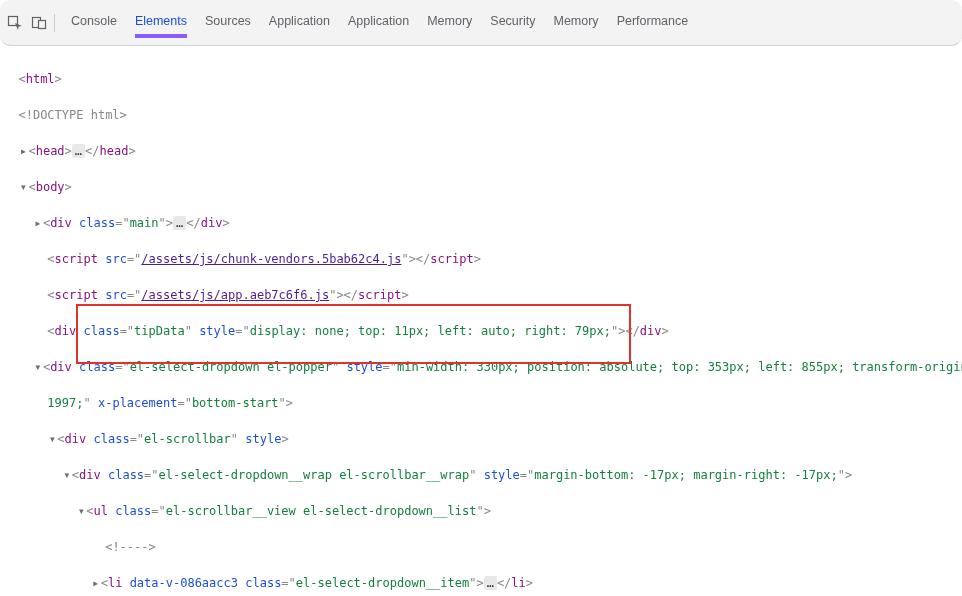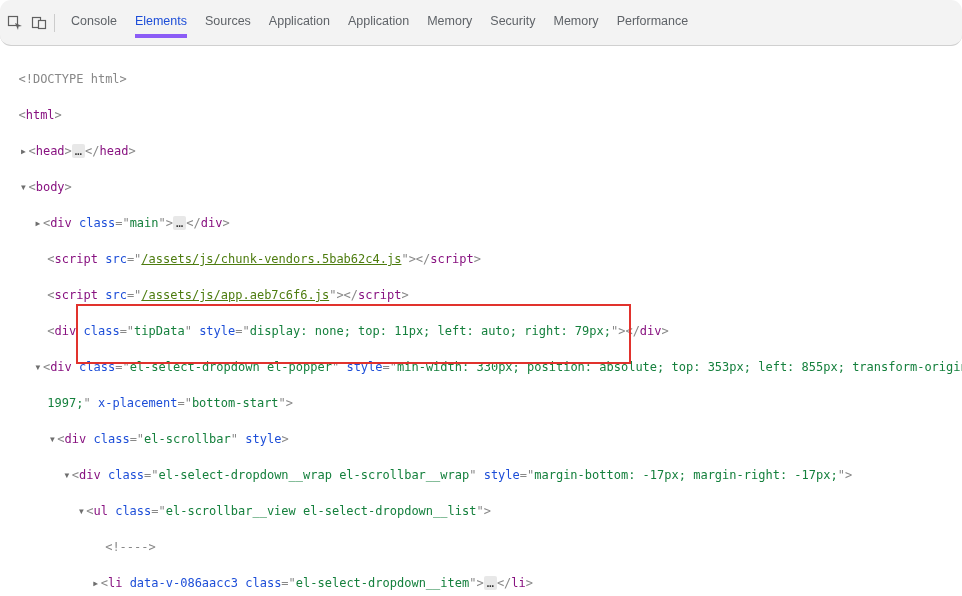--- a/index.html
+++ b/index.html
@@ -62,21 +62,21 @@
     display:inline-block;
     width:10px;
     color:#6e6e6e;
     cursor:pointer;
     text-align:center;
   }
   .c-gray { color:#888; }
   .c-tag { color:#881280; }
   .c-attr { color:#1d4ed8; }
   .c-val { color:#15803d; }
-  .c-link { color:#4d7c0f; text-decoration: underline; }
+  .c-link { color:#4c1d95; text-decoration: underline; }
   .c-ellipsis { color:#333; background:#e8e8e8; padding:0 3px; border-radius:2px; }
   .code-wrap { position: relative; }
 </style>
 </head>
 <body>
 
 <div class="toolbar">
   <div class="tb-icon">
     <svg width="16" height="16" viewBox="0 0 16 16">
         <rect x="1.5" y="1.5" width="9" height="9" fill="none" stroke="#606060" stroke-width="1.2"></rect>
@@ -98,22 +98,22 @@
     <div class="tab">Application</div>
     <div class="tab">Memory</div>
     <div class="tab">Security</div>
     <div class="tab">Memory</div>
     <div class="tab">Performance</div>
   </div>
 </div>
 
 <div class="code-wrap">
 <div class="code">
+<div class="line">  <span class="c-gray">&lt;</span><span class="c-tag">html</span><span class="c-gray">&gt;</span></div>
 <div class="line">  <span class="c-gray">&lt;!DOCTYPE html&gt;</span></div>
-<div class="line">  <span class="c-gray">&lt;</span><span class="c-tag">html</span><span class="c-gray">&gt;</span></div>
 <div class="line">  <span class="toggle">▸</span><span class="c-gray">&lt;</span><span class="c-tag">head</span><span class="c-gray">&gt;</span><span class="c-ellipsis">…</span><span class="c-gray">&lt;/</span><span class="c-tag">head</span><span class="c-gray">&gt;</span></div>
 <div class="line">  <span class="toggle">▾</span><span class="c-gray">&lt;</span><span class="c-tag">body</span><span class="c-gray">&gt;</span></div>
 <div class="line">    <span class="toggle">▸</span><span class="c-gray">&lt;</span><span class="c-tag">div</span> <span class="c-attr">class</span><span class="c-gray">="</span><span class="c-val">main</span><span class="c-gray">"&gt;</span><span class="c-ellipsis">…</span><span class="c-gray">&lt;/</span><span class="c-tag">div</span><span class="c-gray">&gt;</span></div>
 <div class="line">      <span class="c-gray">&lt;</span><span class="c-tag">script</span> <span class="c-attr">src</span><span class="c-gray">="</span><span class="c-link">/assets/js/chunk-vendors.5bab62c4.js</span><span class="c-gray">"&gt;&lt;/</span><span class="c-tag">script</span><span class="c-gray">&gt;</span></div>
 <div class="line">      <span class="c-gray">&lt;</span><span class="c-tag">script</span> <span class="c-attr">src</span><span class="c-gray">="</span><span class="c-link">/assets/js/app.aeb7c6f6.js</span><span class="c-gray">"&gt;&lt;/</span><span class="c-tag">script</span><span class="c-gray">&gt;</span></div>
 <div class="line">      <span class="c-gray">&lt;</span><span class="c-tag">div</span> <span class="c-attr">class</span><span class="c-gray">="</span><span class="c-val">tipData</span><span class="c-gray">"</span> <span class="c-attr">style</span><span class="c-gray">="</span><span class="c-val">display: none; top: 11px; left: auto; right: 79px;</span><span class="c-gray">"&gt;&lt;/</span><span class="c-tag">div</span><span class="c-gray">&gt;</span></div>
 <div class="line">    <span class="toggle">▾</span><span class="c-gray">&lt;</span><span class="c-tag">div</span> <span class="c-attr">class</span><span class="c-gray">="</span><span class="c-val">el-select-dropdown el-popper</span><span class="c-gray">"</span> <span class="c-attr">style</span><span class="c-gray">="</span><span class="c-val">min-width: 330px; position: absolute; top: 353px; left: 855px; transform-origin: center top;</span></div>
 <div class="line">      <span class="c-val">1997;</span><span class="c-gray">"</span> <span class="c-attr">x-placement</span><span class="c-gray">="</span><span class="c-val">bottom-start</span><span class="c-gray">"&gt;</span></div>
 <div class="line">      <span class="toggle">▾</span><span class="c-gray">&lt;</span><span class="c-tag">div</span> <span class="c-attr">class</span><span class="c-gray">="</span><span class="c-val">el-scrollbar</span><span class="c-gray">"</span> <span class="c-attr">style</span><span class="c-gray">&gt;</span></div>
 <div class="line">        <span class="toggle">▾</span><span class="c-gray">&lt;</span><span class="c-tag">div</span> <span class="c-attr">class</span><span class="c-gray">="</span><span class="c-val">el-select-dropdown__wrap el-scrollbar__wrap</span><span class="c-gray">"</span> <span class="c-attr">style</span><span class="c-gray">="</span><span class="c-val">margin-bottom: -17px; margin-right: -17px;</span><span class="c-gray">"&gt;</span></div>

